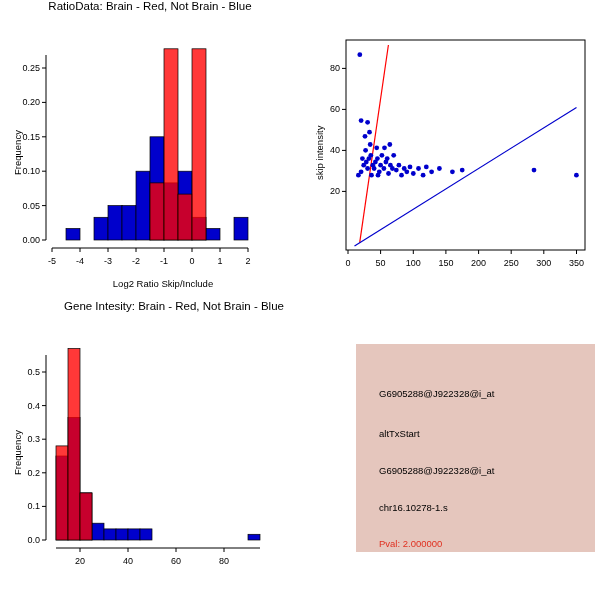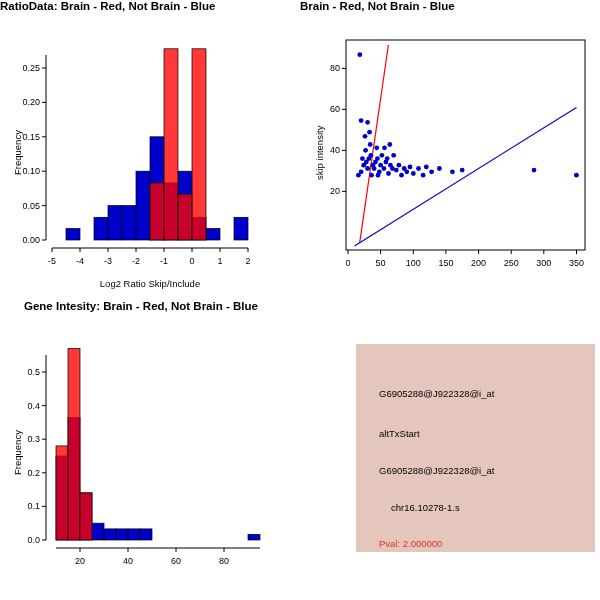--- a/index.html
+++ b/index.html
@@ -1,37 +1,37 @@
 <!DOCTYPE html>
 <html><head>
 <meta charset="utf-8">
 <style>
   html,body{margin:0;padding:0;}
   body{width:600px;height:600px;background:#ffffff;font-family:"Liberation Sans",sans-serif;overflow:hidden;}
   #root{position:relative;width:600px;height:600px;}
   .panel{position:absolute;}
-  .title{font-size:11.5px;font-weight:bold;color:#000;text-align:left;white-space:nowrap;}
+  .title{font-size:11.5px;font-weight:normal;color:#000;text-align:center;white-space:nowrap;}
   .axlabel{font-size:9.5px;color:#000;}
   svg{display:block;}
   .vertlabel{transform:rotate(-90deg);transform-origin:left top;white-space:nowrap;position:absolute;}
   .infobox{position:absolute;background:#e5c6bd;}
   .infotext{font-size:9.5px;color:#000;}
   .infotext.pval{color:#e03020;}
 </style>
 </head>
 <body>
 
 <div id="root">
 
   <div class="panel" style="left:0;top:0;width:300px;height:300px;">
     <div class="title" style="left:0;top:16px;width:300px;">RatioData: Brain - Red, Not Brain - Blue</div>
 
     <div class="vertlabel axlabel" style="left:12px;top:175px;">Frequency</div>
 
-    <div class="axlabel" style="position:absolute;left:0;top:278px;width:300px;text-align:center;">Log2 Ratio Skip/Include</div>
+    <div class="axlabel" style="position:absolute;left:0;top:278px;width:300px;text-align:center;padding-left:13px;">Log2 Ratio Skip/Include</div>
 
     <svg width="300" height="300" style="position:absolute;left:0;top:0;">
 
       <line x1="46" y1="55" x2="46" y2="240" stroke="#000" stroke-width="1"></line>
 
       <g stroke="#000" stroke-width="1">
         <line x1="42" y1="240" x2="46" y2="240"></line>
         <line x1="42" y1="205.6" x2="46" y2="205.6"></line>
         <line x1="42" y1="171.2" x2="46" y2="171.2"></line>
         <line x1="42" y1="136.8" x2="46" y2="136.8"></line>
@@ -86,21 +86,20 @@
         <text x="136" y="264">-2</text>
         <text x="164" y="264">-1</text>
         <text x="192" y="264">0</text>
         <text x="220" y="264">1</text>
         <text x="248" y="264">2</text>
       </g>
     </svg>
   </div>
 
   <div class="panel" style="left:300px;top:0;width:300px;height:300px;">
-    <div class="title" style="left:0;top:16px;width:300px;">Brain - Red, Not Brain - Blue</div>
     <div class="vertlabel axlabel" style="left:14px;top:180px;">skip intensity</div>
 
     <svg width="300" height="300" style="position:absolute;left:0;top:0;">
 
       <rect x="46" y="40" width="239" height="210" fill="none" stroke="#000" stroke-width="1"></rect>
 
       <defs>
           <clipPath id="clipScatter">
             <rect x="47" y="41" width="237" height="208"></rect>
           </clipPath>
@@ -255,18 +254,18 @@
         <text x="224" y="264">80</text>
       </g>
     </svg>
   </div>
 
   <div class="panel" style="left:308px;top:300px;width:300px;height:300px;">
     <div class="infobox" style="left:48px;top:44px;width:239px;height:208px;">
       <div class="infotext" style="position:absolute;left:23px;top:44px;">G6905288@J922328@i_at</div>
       <div class="infotext" style="position:absolute;left:23px;top:84px;">altTxStart</div>
       <div class="infotext" style="position:absolute;left:23px;top:121px;">G6905288@J922328@i_at</div>
-      <div class="infotext" style="position:absolute;left:23px;top:158px;margin-left:12px;">chr16.10278-1.s</div>
+      <div class="infotext" style="position:absolute;left:23px;top:158px;">chr16.10278-1.s</div>
       <div class="infotext pval" style="position:absolute;left:23px;top:194px;">Pval: 2.000000</div>
     </div>
   </div>
 
 </div>
 
 </body></html>

